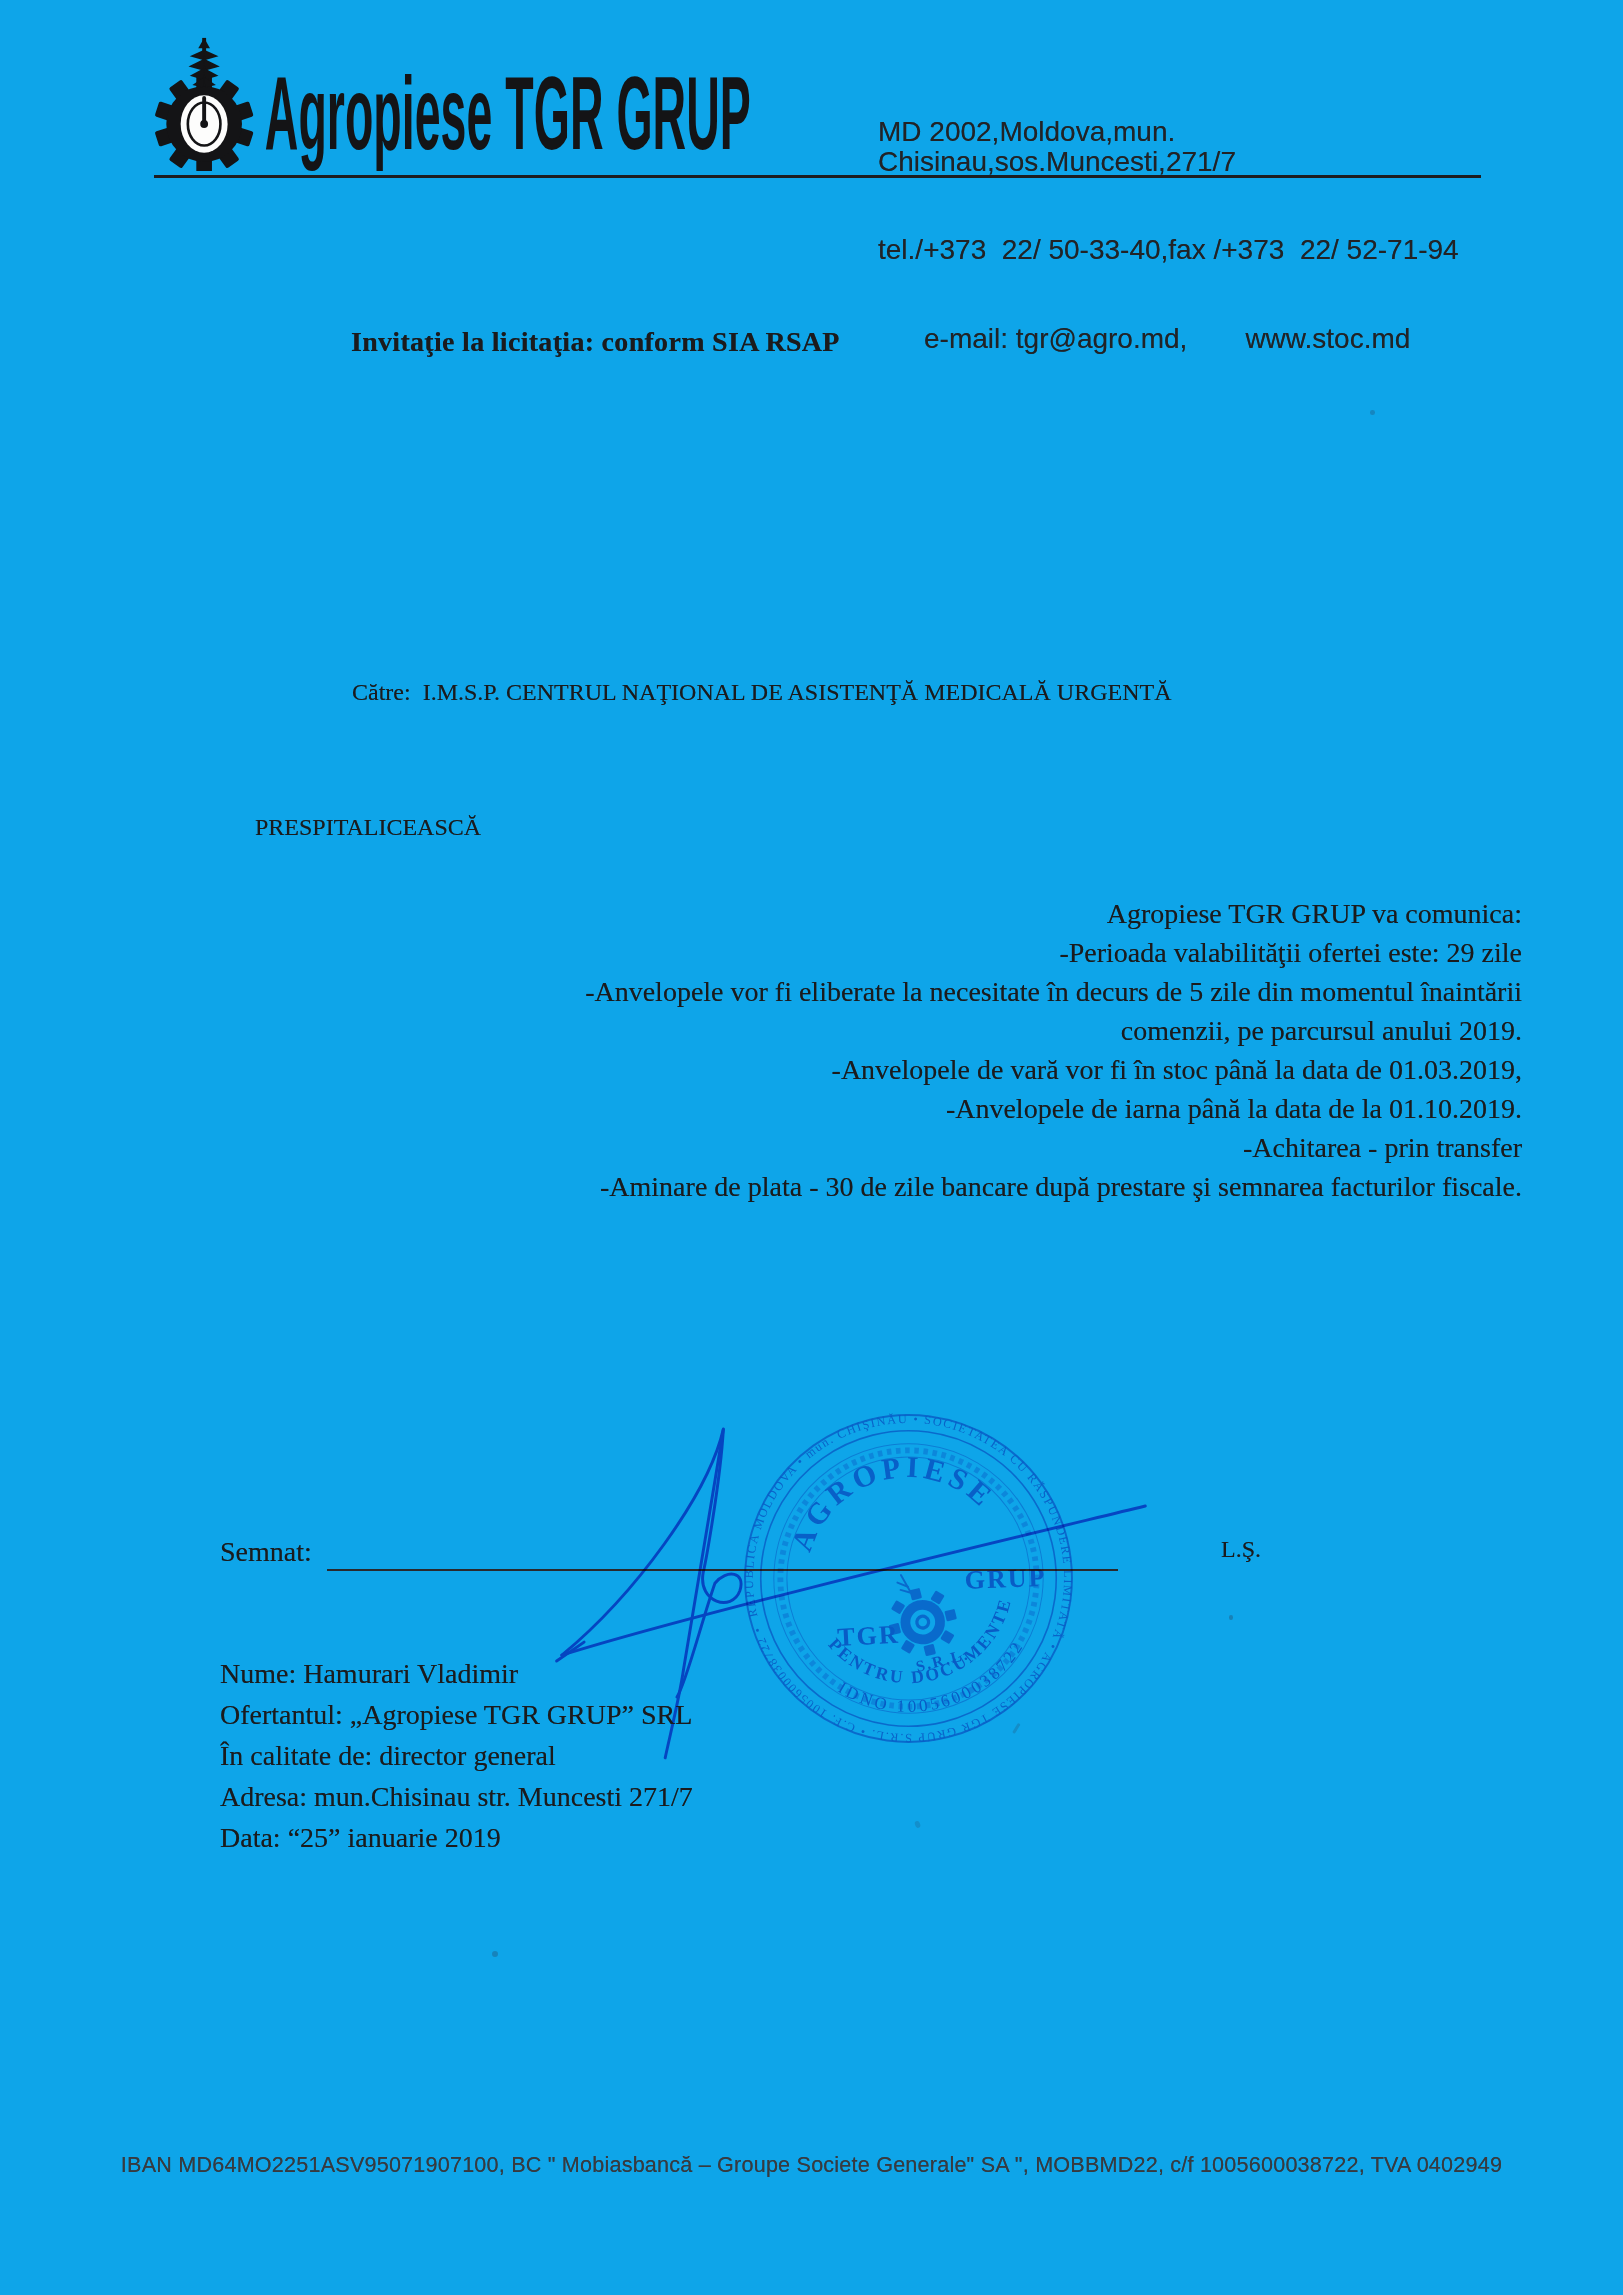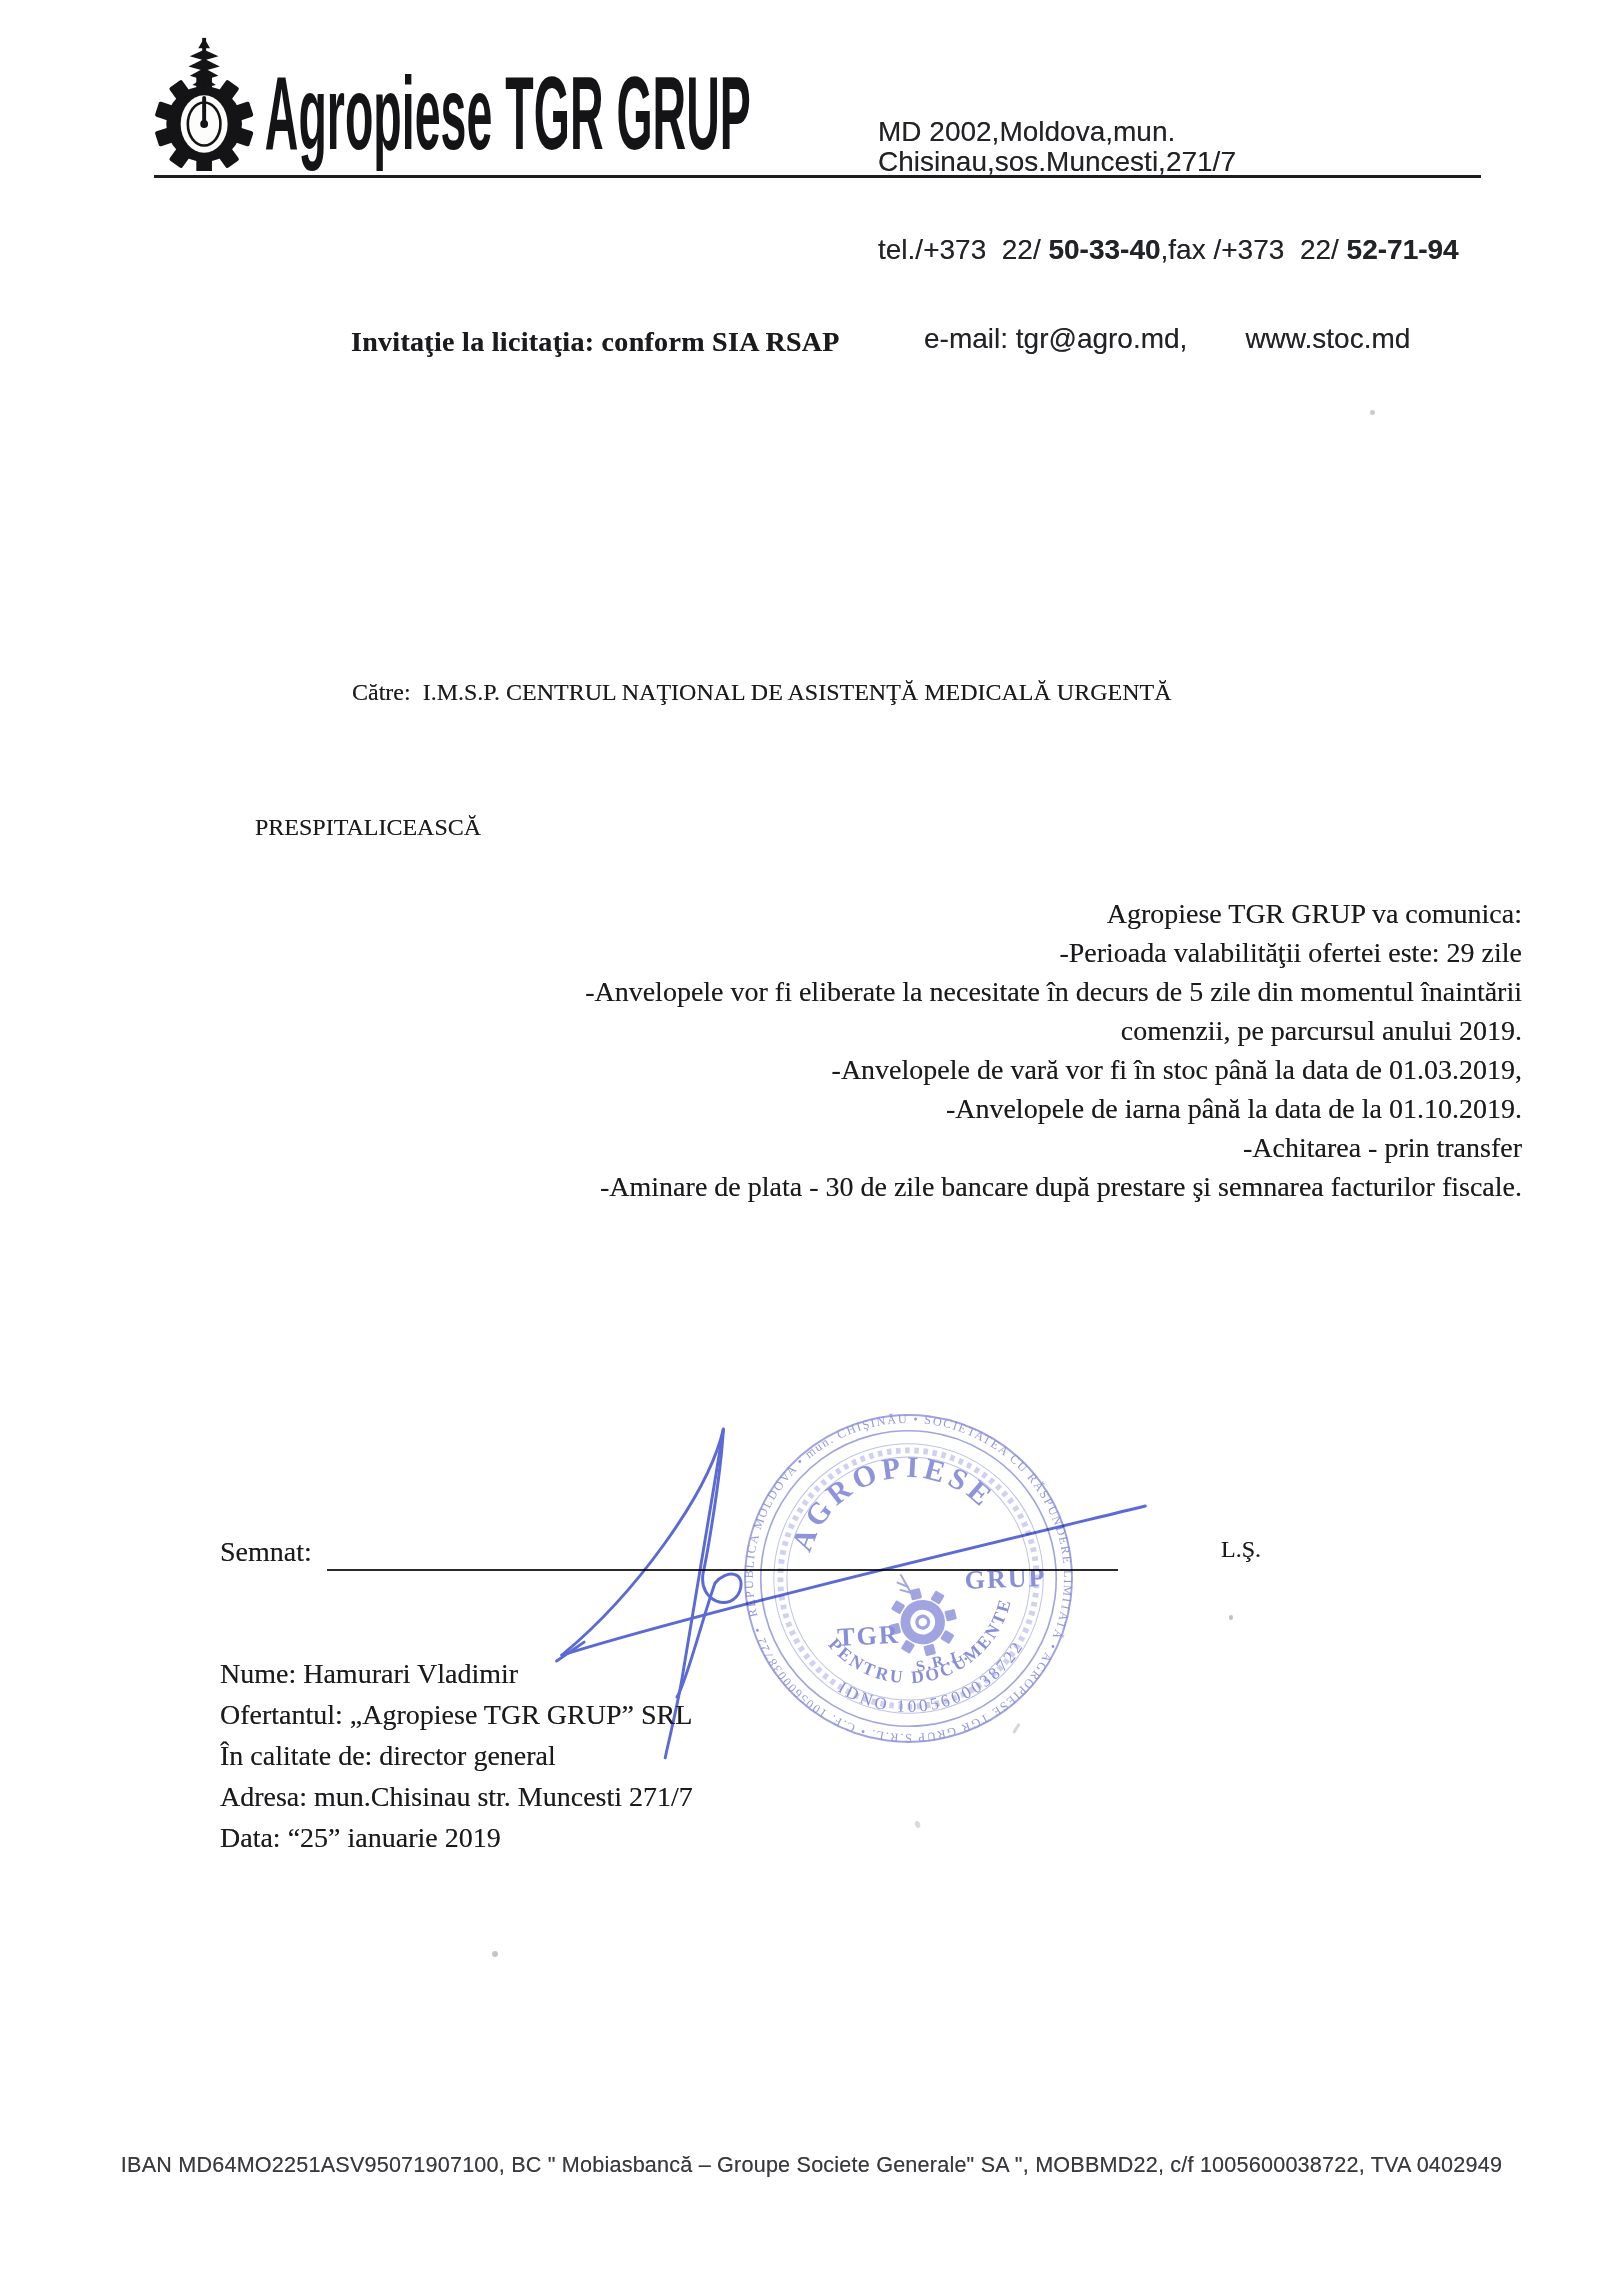--- a/index.html
+++ b/index.html
@@ -1,33 +1,33 @@
 <!DOCTYPE html>
 <html style="font-size:10.5px"><head>
 <meta charset="utf-8">
 <style>
   html,body{margin:0;padding:0;background:#e8e8e8;}
   .page{
     position:relative;
     width:1623px;height:2295px;
-    background:#ffffff;
+    background:#0ea5e9;
     overflow:hidden;
     font-family:"Liberation Serif","DejaVu Serif",serif;
     color:#1b1b1d;
   }
   .scan-soft{text-shadow:0 0 0.5px rgba(25,25,30,.55);}
   
   .logo-svg{position:absolute;left:143px;top:34px;width:622px;height:137px;}
   .contact{
     position:absolute;left:878px;top:58px;width:615px;
     font-family:"Liberation Sans","DejaVu Sans",sans-serif;
     font-size:28px;line-height:29.5px;color:#222326;
     white-space:pre-wrap;
   }
-  .contact .bold{font-weight:bold;margin-top:44px;}
+  .contact .bold{font-weight:normal;margin-top:44px;}
   .contact .email-line{padding-left:46px;}
   .contact .web{margin-left:58px;}
   .header-rule{
     position:absolute;left:154px;top:175px;width:1327px;height:0;
     border-bottom:3.9px solid #1d1d20;
   }
   
   .doc-title{
     position:absolute;left:351px;top:326px;
     font-size:28px;font-weight:bold;letter-spacing:0.3px;

